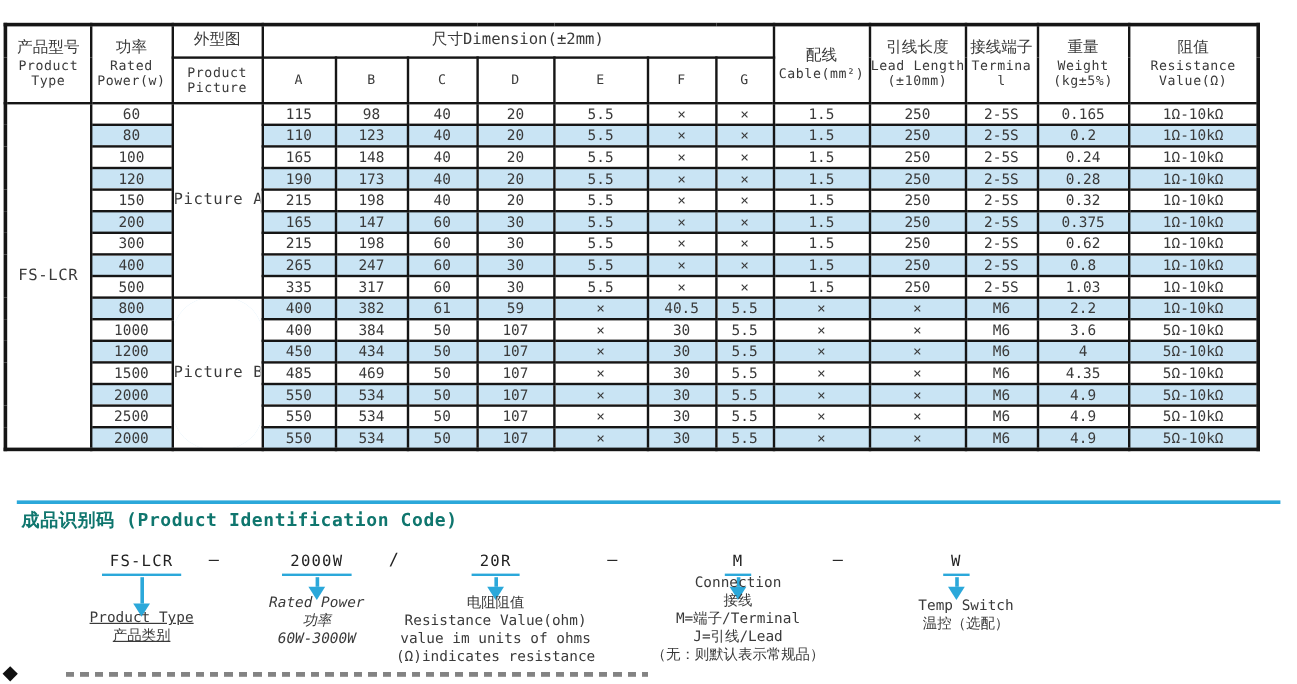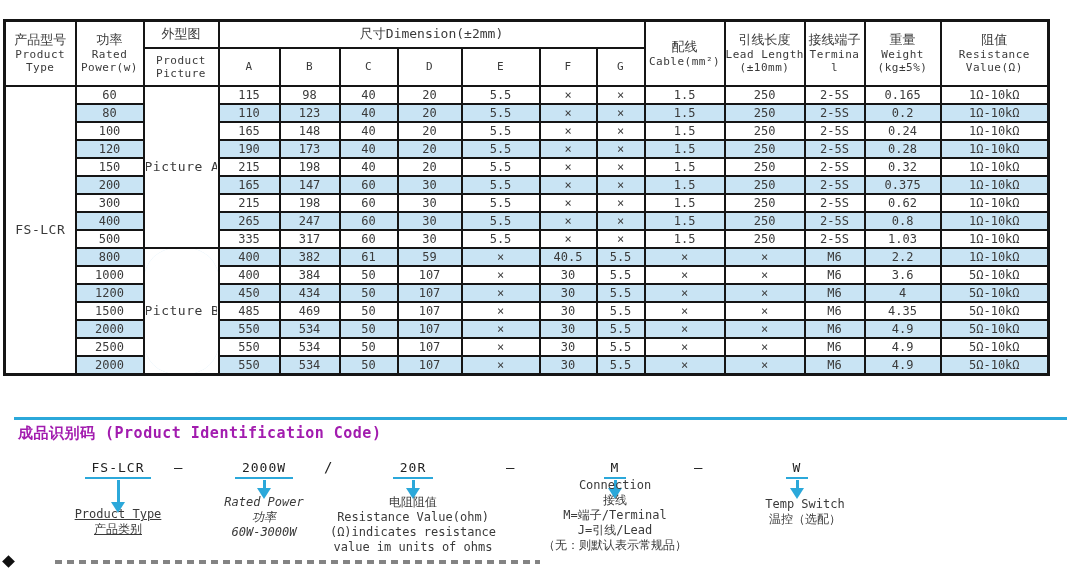--- a/index.html
+++ b/index.html
@@ -27,21 +27,21 @@
   .spec td { font-size:12px; height:18px; line-height:16px; }
   .spec thead .zh { font-size:13px; line-height:16px; }
   .spec thead .en { font-size:11px; line-height:13px; letter-spacing:0.5px; }
   .spec tbody tr.shaded { background:var(--shade); }
   .spec td.cell-type, .spec td.cell-pic { background:#fff; font-size:13px; letter-spacing:0.5px;border-radius:32px; }
 
   
   .divider { position:absolute; left:14px; top:417px; width:1053px; height:3px; background:var(--accent); }
   .sec-title {
     position:absolute; left:18px; top:424px; margin:0;
-    font-size:15px; font-weight:bold; color:#a21caf; letter-spacing:0.5px;
+    font-size:15px; font-weight:bold; color:#0f766e; letter-spacing:0.5px;
   }
 
   
   .code-area { position:absolute; left:0; top:457px; width:1081px; height:113px; }
   .code-part { position:absolute; top:0; width:150px; text-align:center; }
   .code-text {
     display:inline-block; font-size:13px; letter-spacing:1px; color:#222;
     border-bottom:2px solid var(--accent); padding:0 7px 2px;
   }
   .arrow-stem { width:3px; height:8px; background:var(--accent); margin:1px auto 0; }
@@ -417,22 +417,22 @@
       <div class="code-part" style="left: 189px;"><span class="code-text">2000W</span><div class="arrow-stem"></div><div class="arrow-head"></div></div>
       <div class="code-desc" style="left: 179px; top: 38px; width: 170px; font-style: italic;">
         <div>Rated Power</div>
         <div>功率</div>
         <div>60W-3000W</div>
       </div>
       <div class="code-part" style="left: 338px;"><span class="code-text">20R</span><div class="arrow-stem"></div><div class="arrow-head"></div></div>
       <div class="code-desc" style="left: 293px; top: 38px; width: 240px;">
         <div>电阻阻值</div>
         <div>Resistance Value(ohm)</div>
+        <div>value im units of ohms</div>
         <div>(Ω)indicates resistance</div>
-        <div>value im units of ohms</div>
       </div>
       <div class="code-part" style="left: 540px;"><span class="code-text">M</span><div class="arrow-stem"></div><div class="arrow-head"></div></div>
       <div class="code-desc" style="left: 485px; top: 21px; width: 260px;">
         <div>Connection</div>
         <div>接线</div>
         <div>M=端子/Terminal</div>
         <div>J=引线/Lead</div>
         <div>（无：则默认表示常规品）</div>
       </div>
       <div class="code-part" style="left: 722px;"><span class="code-text">W</span><div class="arrow-stem"></div><div class="arrow-head"></div></div>

